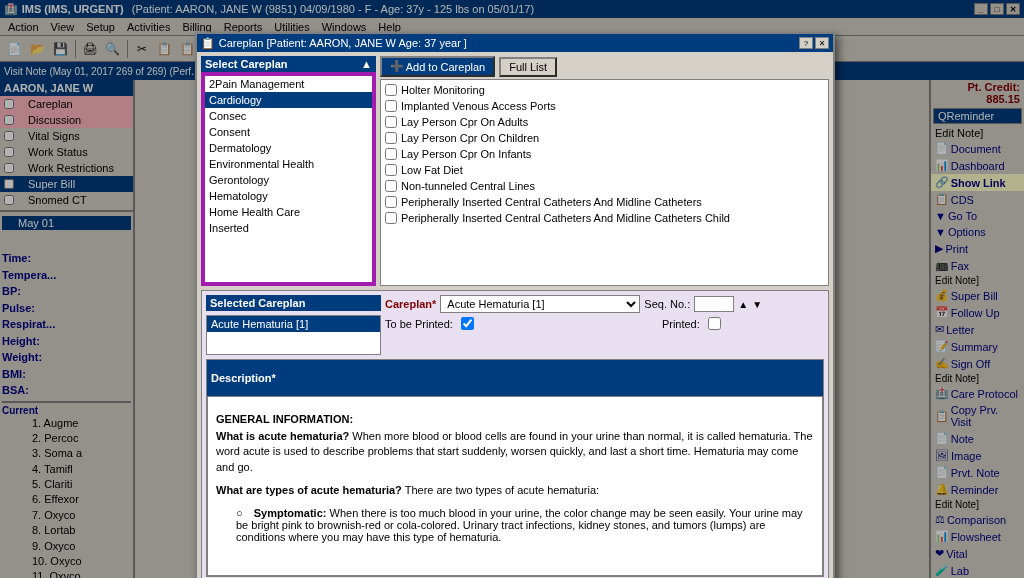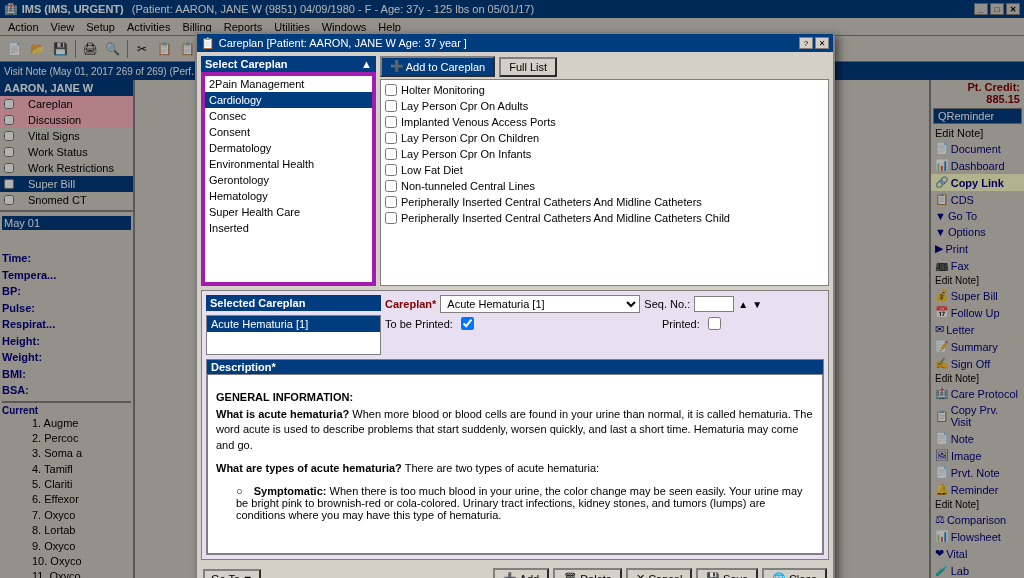--- a/index.html
+++ b/index.html
@@ -192,21 +192,21 @@
         <span>Super Bill</span>
       </div>
       <div class="sidebar-item">
         <input type="checkbox" style="width: 10px; height: 10px;">
         <span>Snomed CT</span>
       </div>
 
       <div class="section-divider"></div>
 
       <div class="visit-content">
-        <div style="background:#003c7e; color:white; padding:1px 2px; font-size:10px; margin-bottom:2px;">
+        <div style="background:#003c7e; color:white; padding:1px 16px; font-size:10px; margin-bottom:2px;">
           <span>May 01</span>
         </div>
         <div style="font-size:10px; line-height:1.5;margin-top:20px;">
           <div><span class="visit-label">Time:</span></div>
           <div><span class="visit-label">Tempera...</span></div>
           <div><span class="visit-label">BP:</span></div>
           <div><span class="visit-label">Pulse:</span></div>
           <div><span class="visit-label">Respirat...</span></div>
           <div><span class="visit-label">Height:</span></div>
           <div><span class="visit-label">Weight:</span></div>
@@ -264,21 +264,21 @@
         <div class="right-item">
           <span>📄</span>
           <span>Document</span>
         </div>
         <div class="right-item">
           <span>📊</span>
           <span>Dashboard</span>
         </div>
         <div class="right-item" style="background:#ffffcc; color:#000080; font-weight:bold;">
           <span>🔗</span>
-          <span>Copy Link</span>
+          <span>Show Link</span>
         </div>
         <div class="right-item">
           <span>📋</span>
           <span>CDS</span>
         </div>
         <div class="right-item">
           <span>▼</span>
           <span>Go To</span>
         </div>
         <div class="right-item">
@@ -410,21 +410,21 @@
             <div class="list-item">
               <span>Environmental Health</span>
             </div>
             <div class="list-item">
               <span>Gerontology</span>
             </div>
             <div class="list-item">
               <span>Hematology</span>
             </div>
             <div class="list-item">
-              <span>Super Health Care</span>
+              <span>Home Health Care</span>
             </div>
             <div class="list-item">
               <span>Inserted</span>
             </div>
           </div>
         </div>
 
         <div class="add-careplan-section">
           <div class="add-header">
             <button class="add-header-btn">
@@ -435,25 +435,25 @@
               <span>Full List</span>
             </button>
           </div>
           <div class="checkbox-list">
             <div class="check-row">
               <input type="checkbox" style="">
               <span>Holter Monitoring</span>
             </div>
             <div class="check-row">
               <input type="checkbox" style="">
+              <span>Implanted Venous Access Ports</span>
+            </div>
+            <div class="check-row">
+              <input type="checkbox" style="">
               <span>Lay Person Cpr On Adults</span>
-            </div>
-            <div class="check-row">
-              <input type="checkbox" style="">
-              <span>Implanted Venous Access Ports</span>
             </div>
             <div class="check-row">
               <input type="checkbox" style="">
               <span>Lay Person Cpr On Children</span>
             </div>
             <div class="check-row">
               <input type="checkbox" style="">
               <span>Lay Person Cpr On Infants</span>
             </div>
             <div class="check-row">
@@ -505,21 +505,21 @@
             <div class="print-row">
               <span>To be Printed:</span>
               <input type="checkbox" checked="" style="">
               <span style="margin-left: 180px;">Printed:</span>
               <input type="checkbox" style="">
             </div>
           </div>
         </div>
 
         <div style="border:1px solid #808080; background:white; position:relative;">
-          <div style="background:#003c7e; color:white; padding:1px 4px; font-size:11px; font-weight:bold;">
+          <div style="background:#003c7e; color:white; padding:12px 4px; font-size:11px; font-weight:bold;">
             <span>Description*</span>
           </div>
           <div class="description-area">
             <div class="desc-title"></div>
             <div class="desc-section">GENERAL INFORMATION:</div>
             <div class="desc-text">
               <strong>What is acute hematuria?</strong>
               <span> When more blood or blood cells are found in your urine than normal, it is called hematuria. The word acute is used to describe problems that start suddenly, worsen quickly, and last a short time. Hematuria may come and go.</span>
             </div>
             <div class="desc-text">

